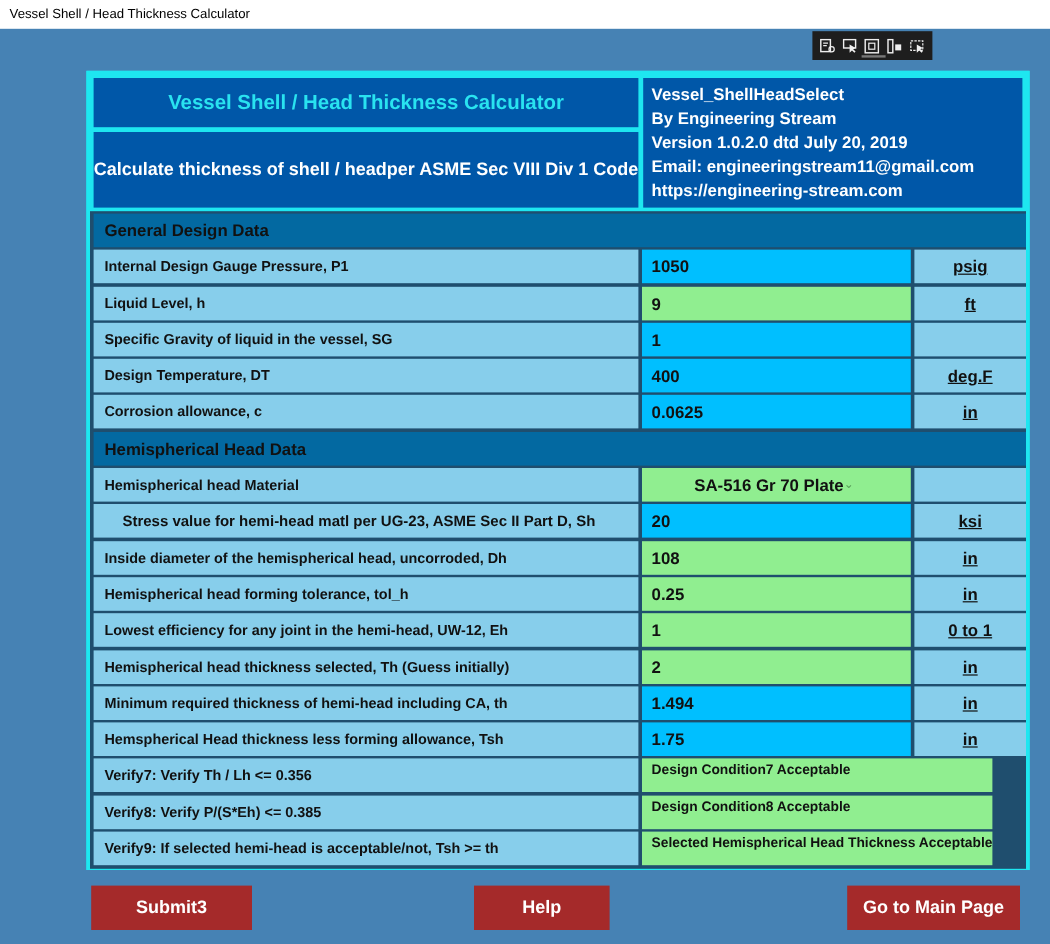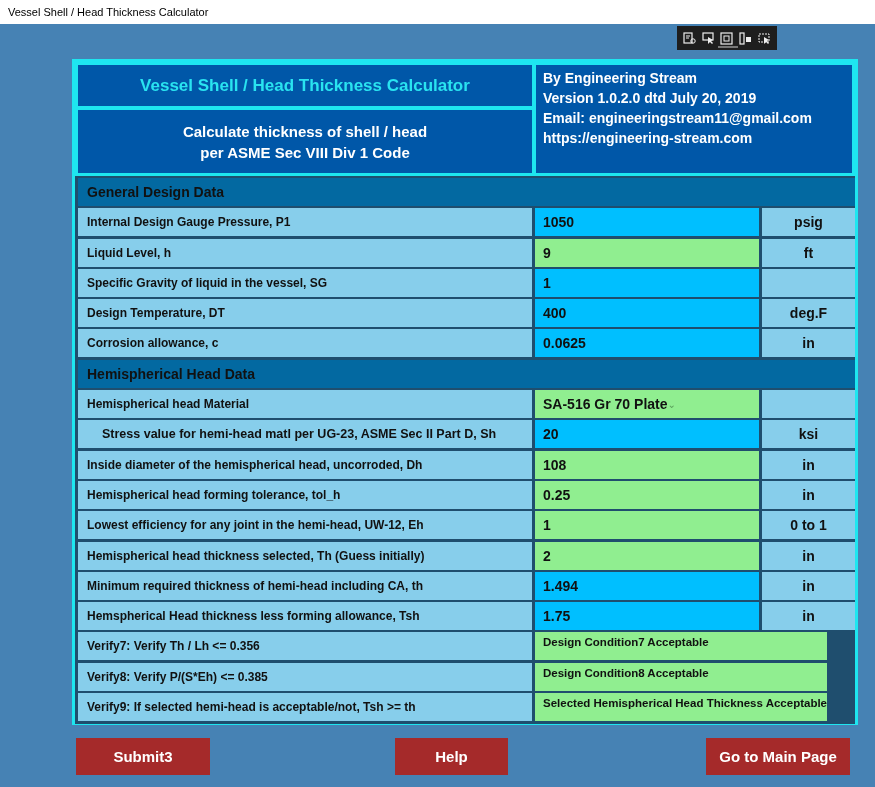--- a/index.html
+++ b/index.html
@@ -37,21 +37,21 @@
   .hdr-left-top {
     position: absolute; left: 3px; top: 3px; width: 454px; height: 41px;
     background: #0057a8; color: #29e3f0;
     font-weight: bold; font-size: 17px;
     display: flex; align-items: center; justify-content: center;
   }
   .hdr-left-bot {
     position: absolute; left: 3px; top: 48px; width: 454px; height: 63px;
     background: #0057a8; color: #fff;
     font-weight: bold; font-size: 15px; text-align: center;
-    display: flex; flex-direction: column; align-items: center; justify-content: center;
+    display: flex; flex-direction: row; align-items: center; justify-content: center;
     line-height: 21px;
   }
   .hdr-right {
     position: absolute; left: 461px; top: 3px; width: 316px; height: 108px;
     background: #0057a8; color: #fff;
     font-weight: bold; font-size: 14px; line-height: 20px;
     padding: 3px 0 0 7px;
   }
 
   .grid {
@@ -61,30 +61,30 @@
   }
   .row { position: relative; height: 30.3px; }
   .cell {
     position: absolute; top: 2px; height: 28px;
     display: flex; align-items: center;
     font-weight: bold; color: #111;
   }
   .c-label { left: 3px; width: 454px; background: #87ceeb; padding-left: 9px; font-size: 12px; }
   .c-label.small { font-size: 12.5px; padding-left: 24px; }
   .c-val { left: 460px; width: 224px; padding-left: 8px; font-size: 14px; }
-  .c-unit { left: 687px; width: 93px; background: #87ceeb; justify-content: center; font-size: 14px; }
+  .c-unit { left: 687px; width: 93px; background: #87ceeb; justify-content: center; font-size: 14px; text-decoration: underline; }
   .c-wide { left: 460px; width: 292px; padding-left: 8px; font-size: 11.5px; background: #90ee90; align-items: flex-start; padding-top: 4px; }
   .section {
     position: absolute; left: 3px; top: 2px; width: 777px; height: 28px;
     background: #0369a1; color: #111; font-weight: bold; font-size: 14px;
     display: flex; align-items: center; padding-left: 9px;
   }
   .blue { background: #00bfff; }
   .green { background: #90ee90; }
-  .dropdown { justify-content: flex-start; padding-right: 12px; }
+  .dropdown { justify-content: center; padding-right: 12px; }
   .chev { color: #5aa05a; font-size: 10px; font-weight: normal; }
 
   .btn {
     position: absolute; top: 738px; height: 37px;
     background: #a52a2a; color: #fff; font-weight: bold; font-size: 15px;
     display: flex; align-items: center; justify-content: center;
     border: none; cursor: pointer;
   }
 </style>
 </head>
@@ -128,20 +128,21 @@
   <span class="grip"></span>
 </div>
 
 <div class="frame">
   <div class="hdr-left-top">Vessel Shell / Head Thickness Calculator</div>
   <div class="hdr-left-bot">
     <div>Calculate thickness of shell / head</div>
     <div>per ASME Sec VIII Div 1  Code</div>
   </div>
   <div class="hdr-right">
+    <div>Vessel_ShellHeadSelect</div>
     <div>By Engineering Stream</div>
     <div>Version 1.0.2.0 dtd July 20, 2019</div>
     <div>Email: engineeringstream11@gmail.com</div>
     <div>https://engineering-stream.com</div>
   </div>
 
   <div class="grid">
 
     <div class="row">
         <div class="section">General Design Data</div>

